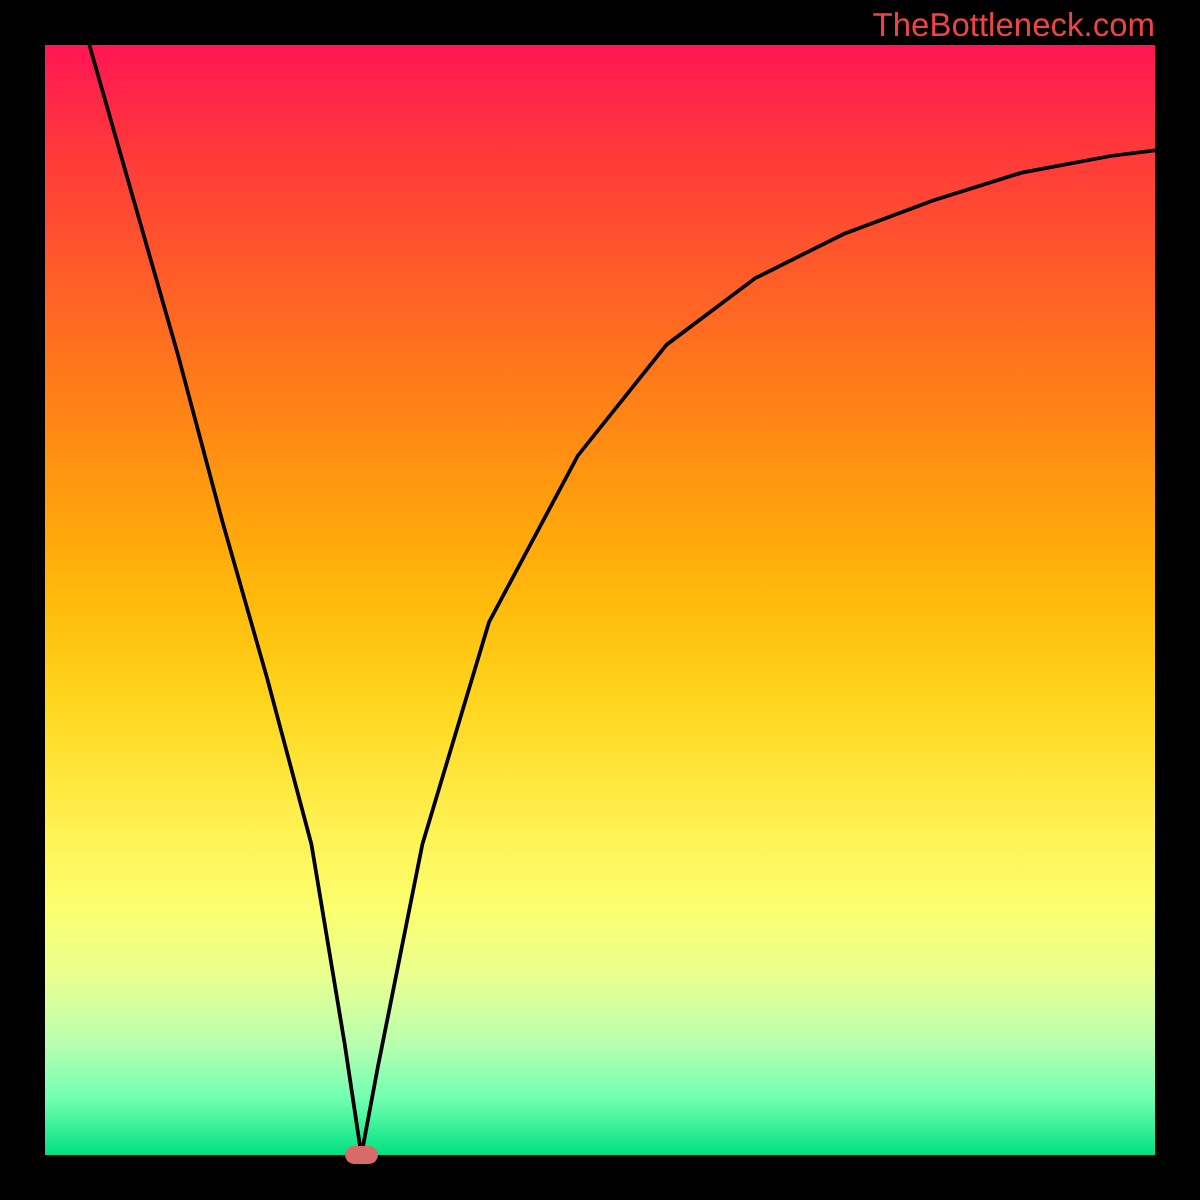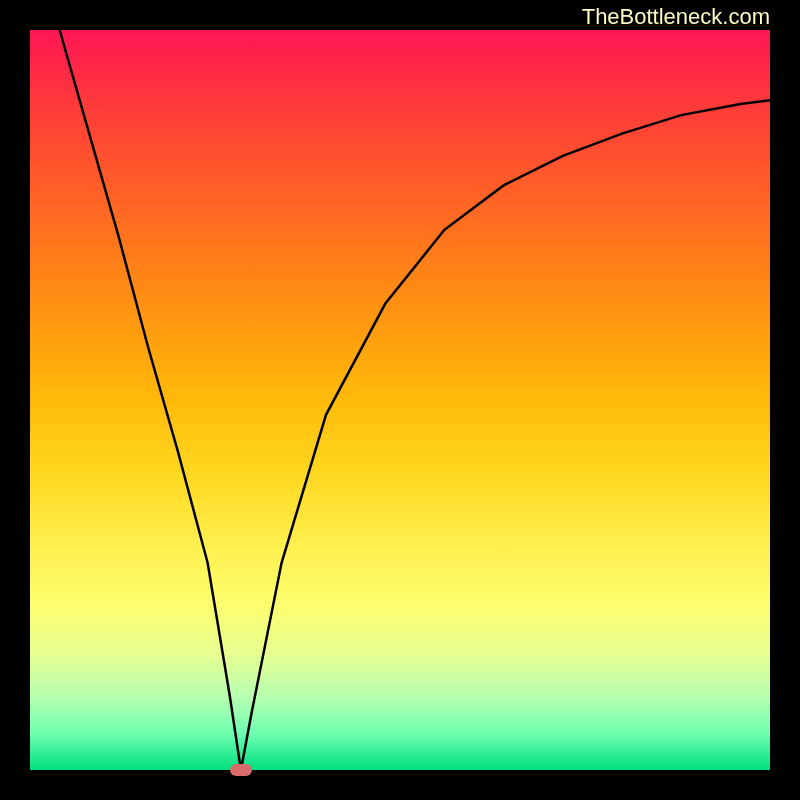--- a/index.html
+++ b/index.html
@@ -8,21 +8,21 @@
     height: 800px;
     background: #000;
     position: relative;
     overflow: hidden;
     font-family: Arial, sans-serif;
   }
   .watermark {
     position: absolute;
     top: 4px;
     right: 30px;
-    color: #fef9c3;
+    color: #ef4444;
     font-size: 22px;
     font-weight: normal;
     z-index: 10;
   }
   .plot-area {
     position: absolute;
     left: 30px;
     top: 30px;
     width: 740px;
     height: 740px;

